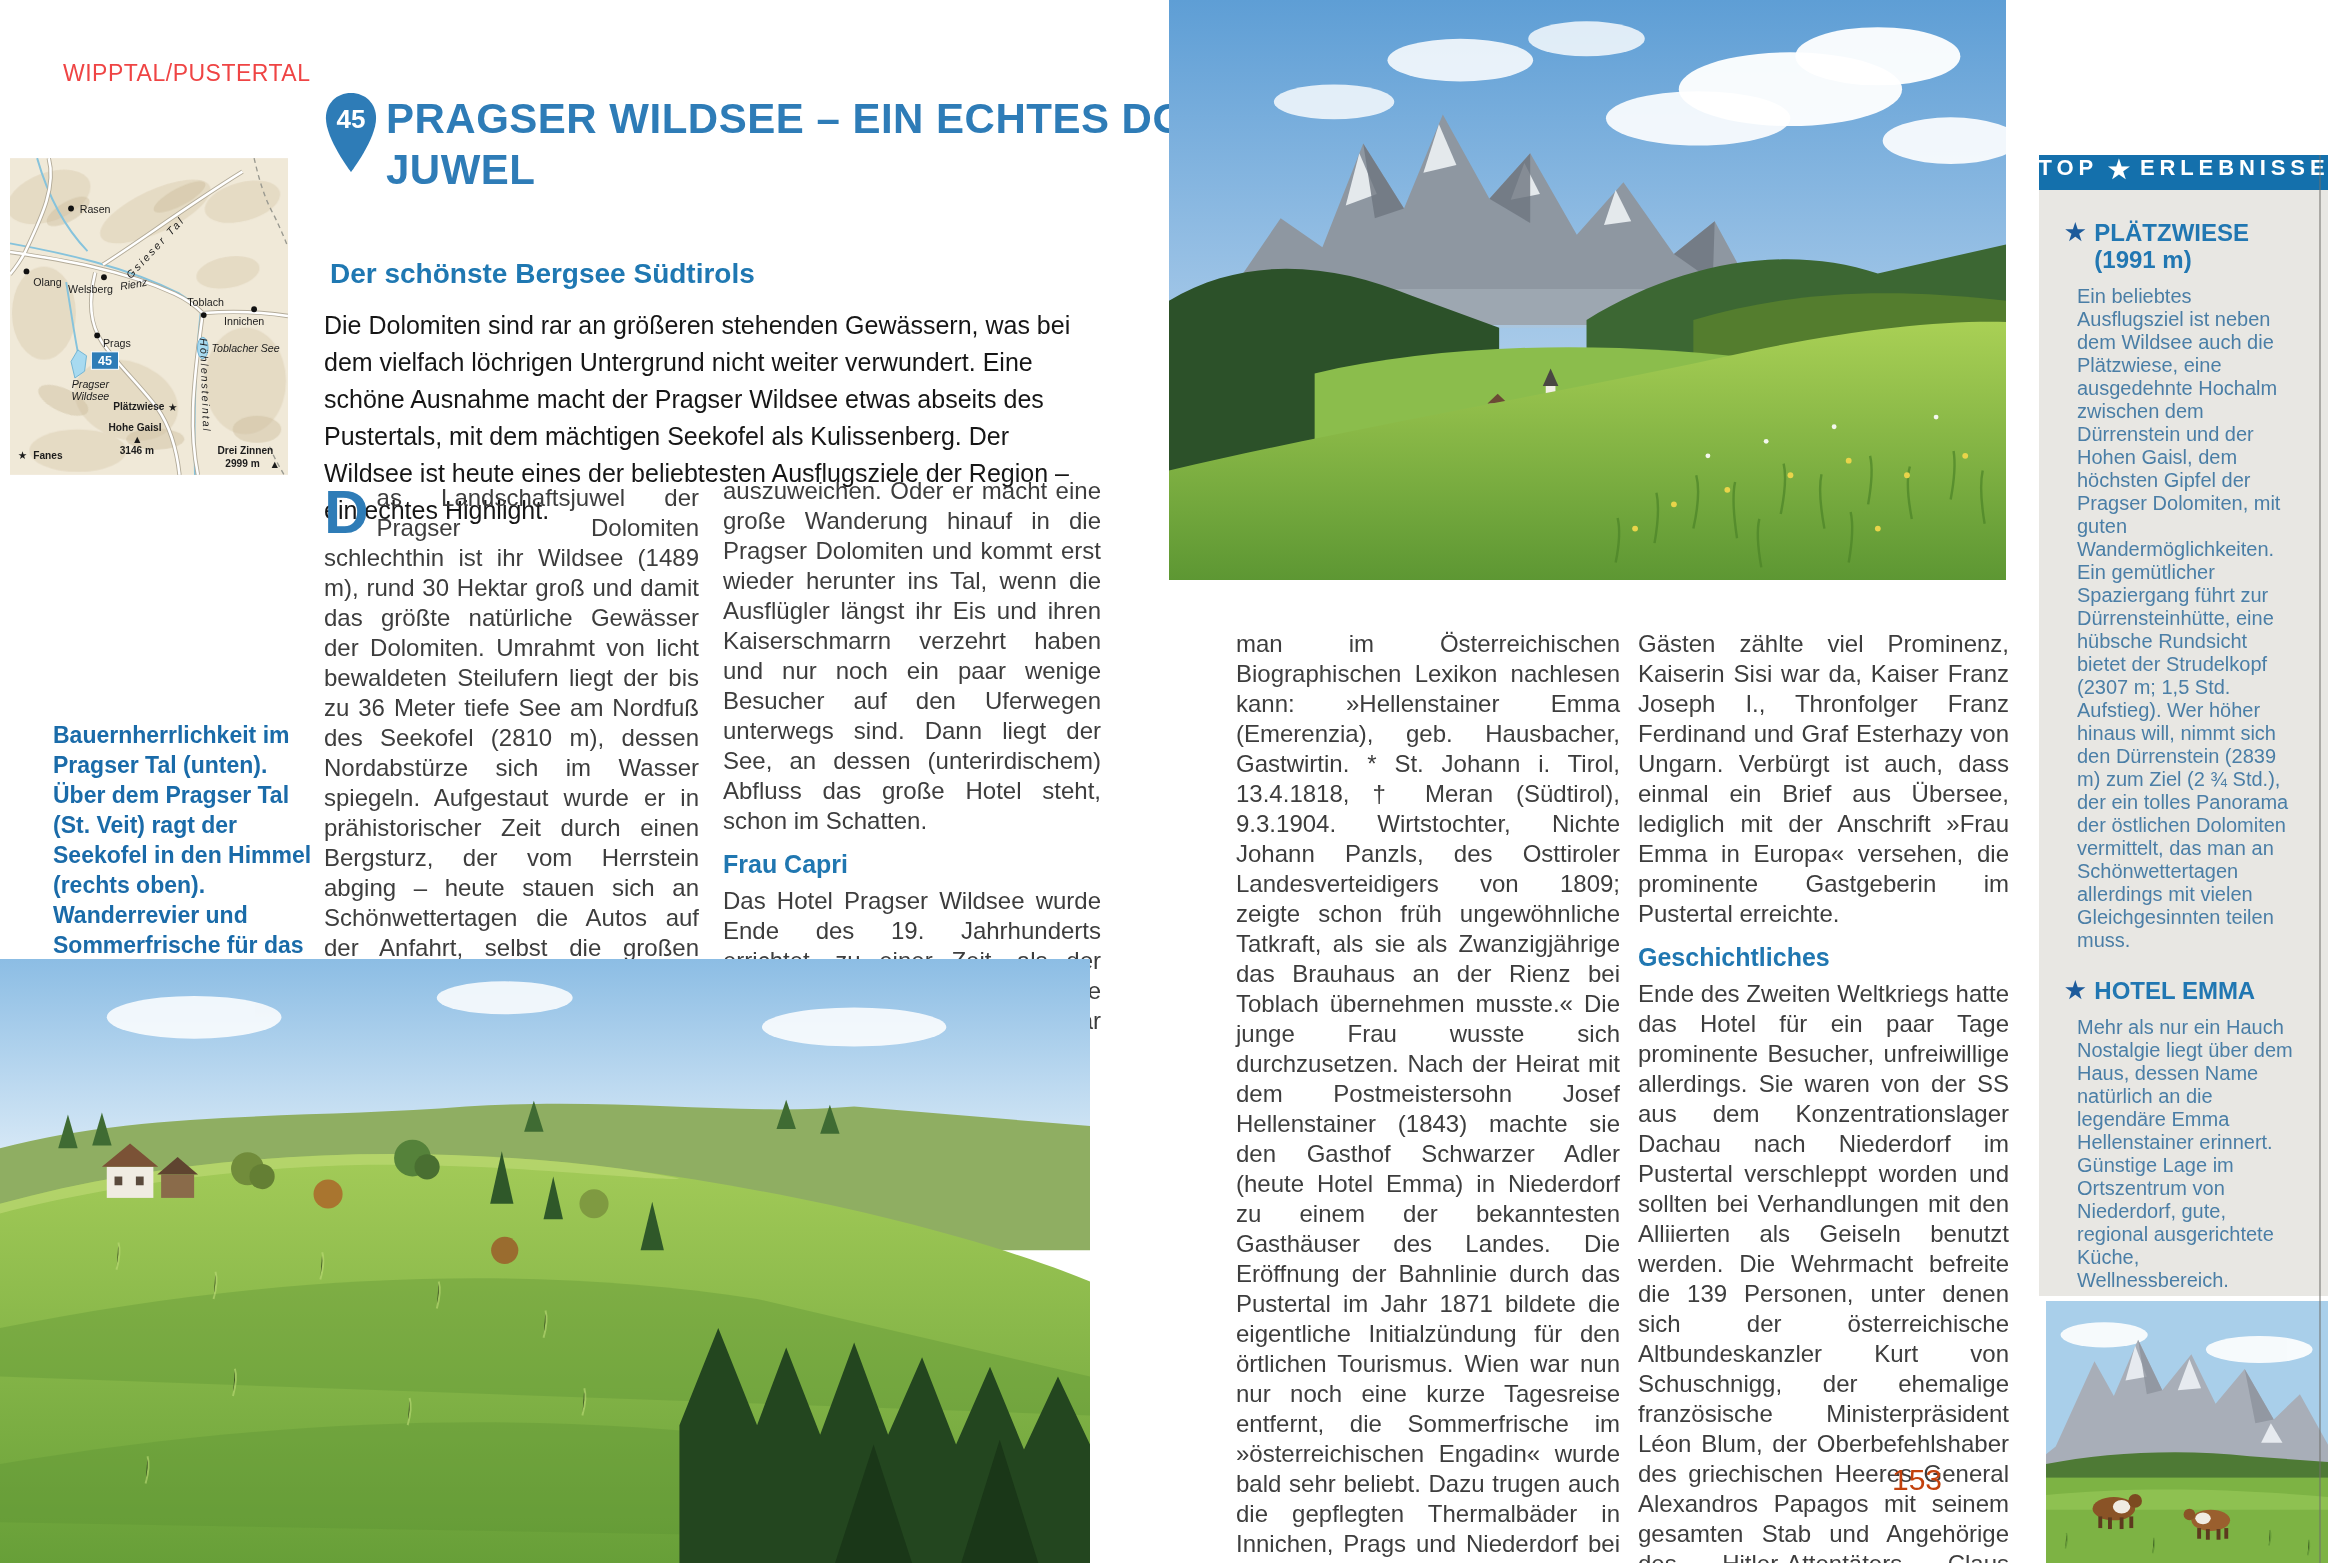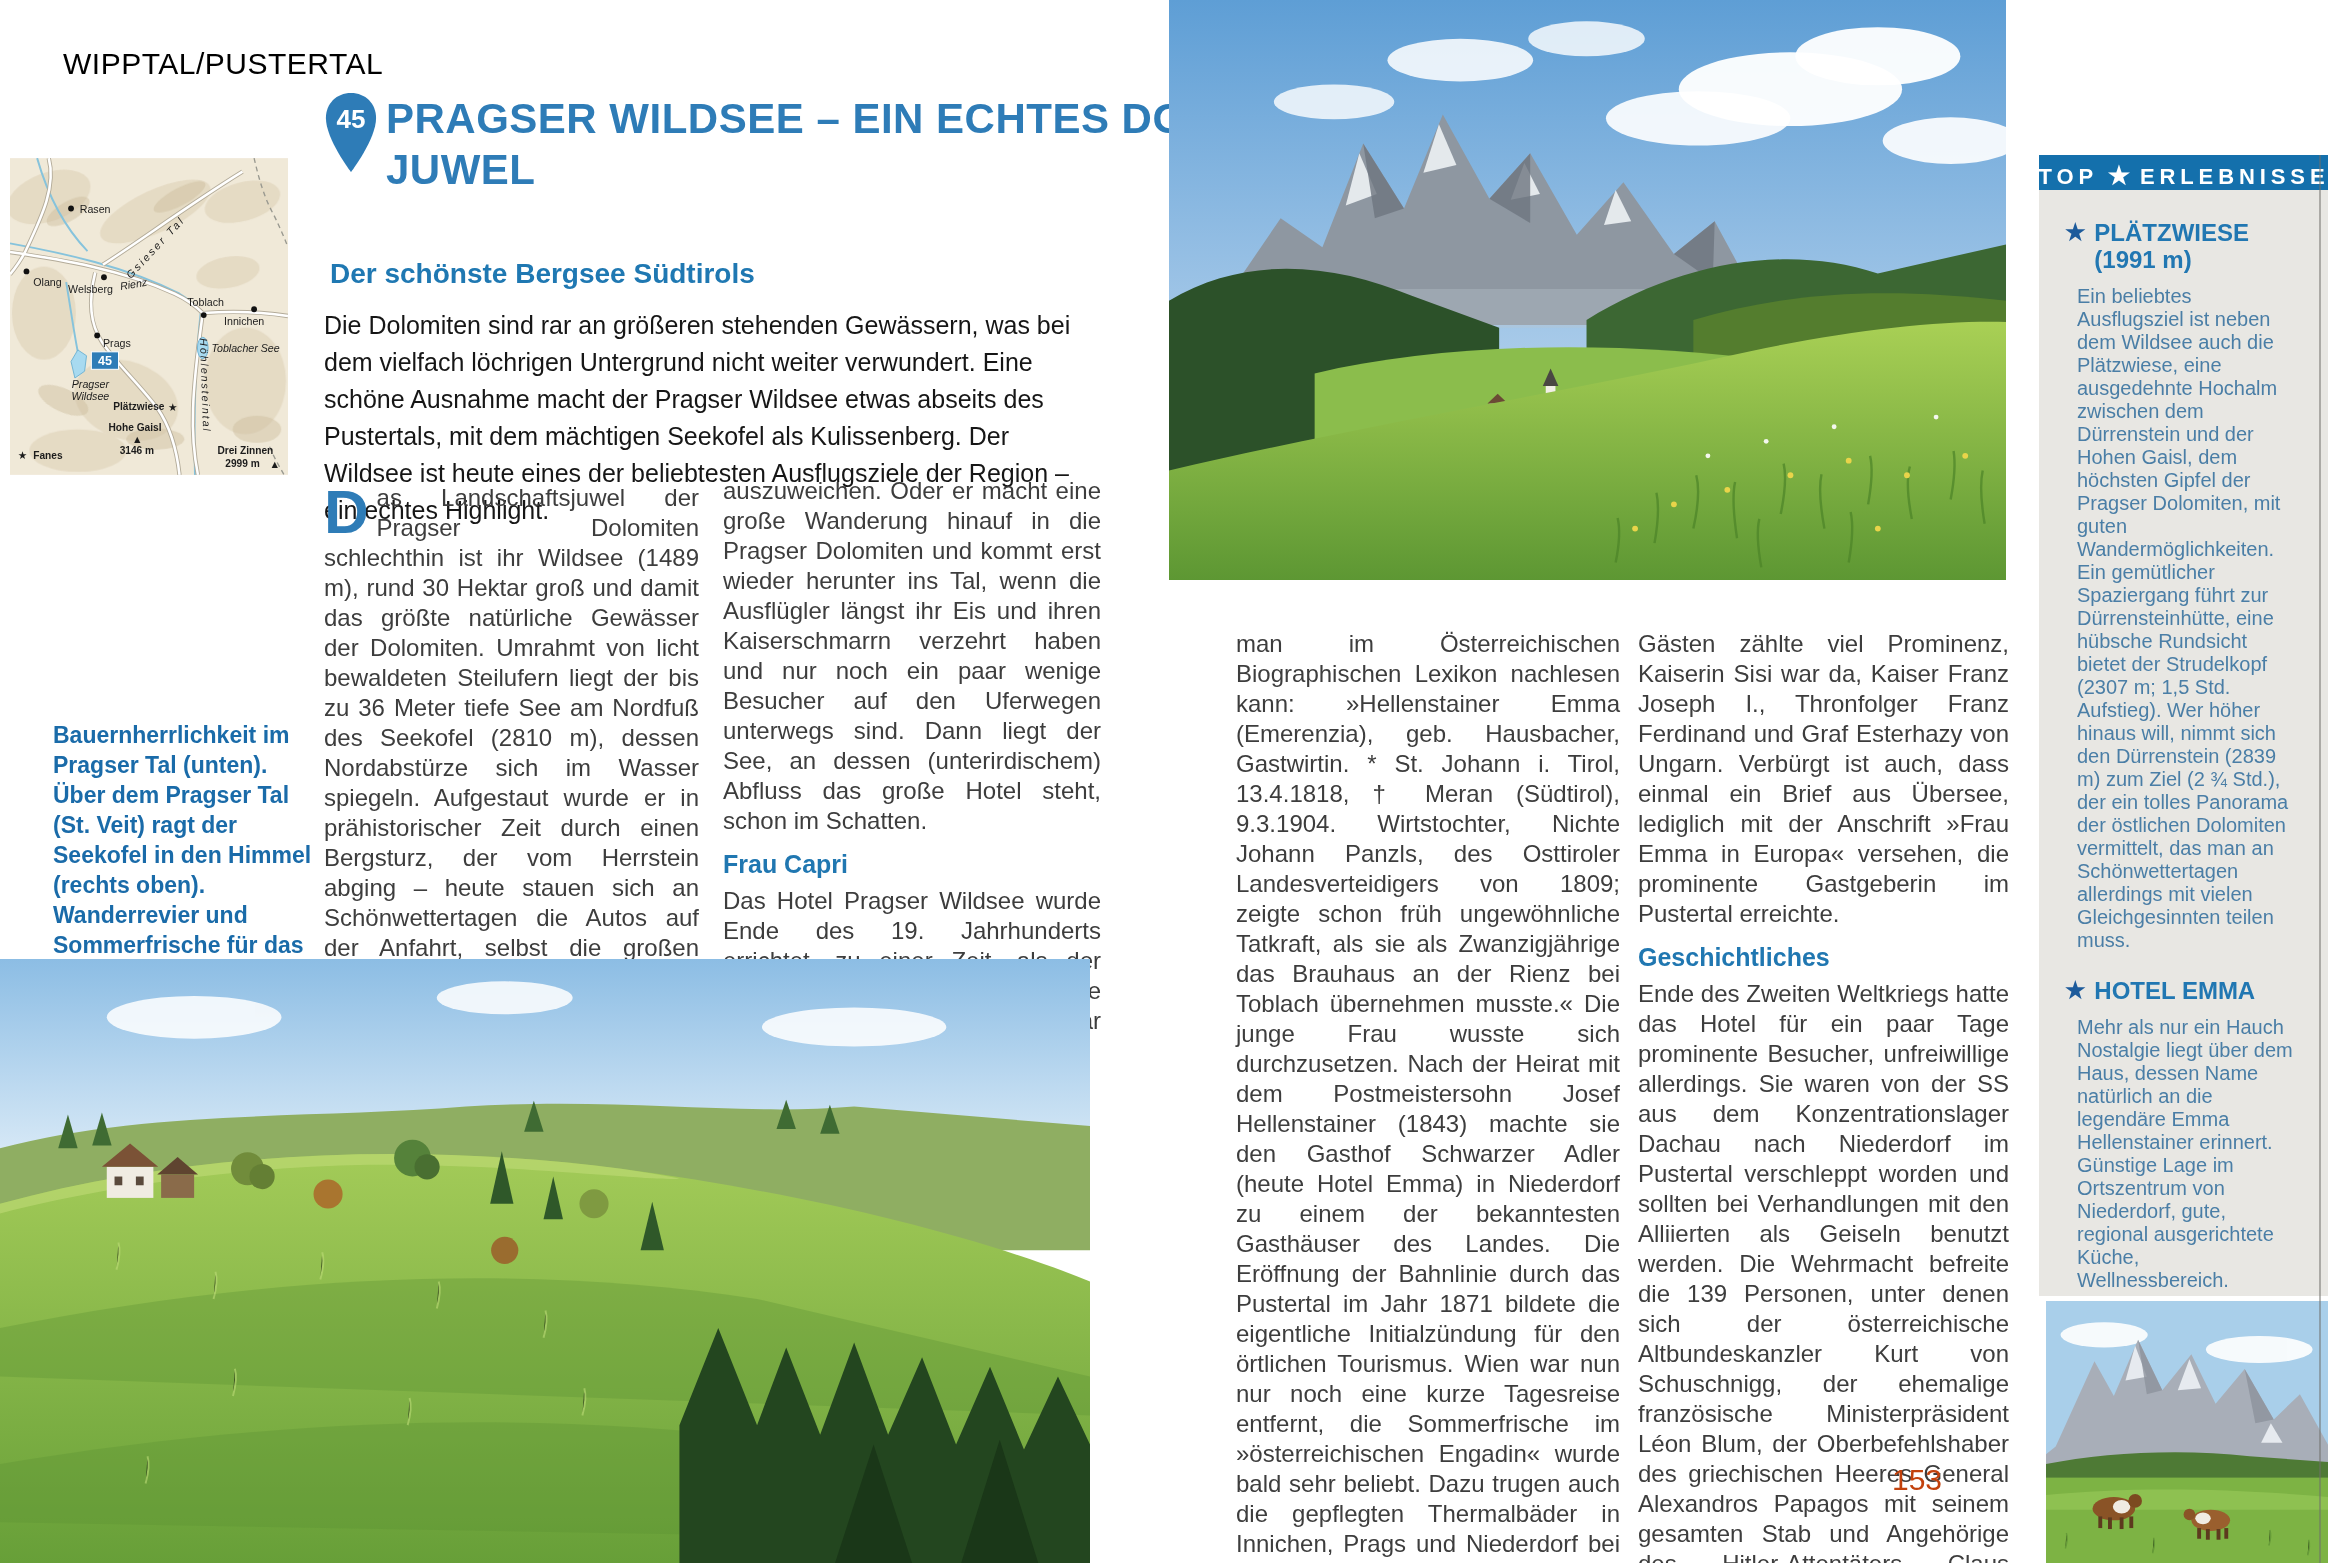--- a/index.html
+++ b/index.html
@@ -1,20 +1,20 @@
 <!DOCTYPE html>
 <html lang="de"><head>
 <meta charset="utf-8">
 <style>
   html,body{margin:0;padding:0;background:#888;}
   .page{position:relative;width:2329px;height:1563px;background:#ffffff;overflow:hidden;
         font-family:"Liberation Sans",sans-serif;color:#3d3d3d;}
   .abs{position:absolute;}
 
-  .kicker{left:63px;top:47px;font-size:30px;letter-spacing:0.5px;color:#000000;}
+  .kicker{left:63px;top:60px;font-size:23px;letter-spacing:0.5px;color:#ef4444;}
 
   .map-box{left:9.7px;top:158px;width:278px;height:317px;}
   .map-box svg{display:block;width:100%;height:100%;}
   .map-label{font-size:11px;fill:#1c1c1c;font-family:"Liberation Sans",sans-serif;}
   .map-label.it{font-style:italic;}
   .map-label.b{font-weight:bold;font-size:10.5px;}
 
   .pin{left:323px;top:91px;width:56px;height:85px;}
   .title{left:386px;top:93px;width:1067px;font-size:42px;line-height:51px;font-weight:bold;
          color:#2e7cb7;letter-spacing:0.5px;}
@@ -34,21 +34,21 @@
 
   .caption{left:53px;top:720px;width:266px;font-size:23px;line-height:30px;font-weight:bold;color:#1a6ba9;}
 
   .photo{overflow:hidden;}
   .photo svg{display:block;width:100%;height:100%;}
   .photo-main{left:1169px;top:0;width:837px;height:580px;}
   .photo-meadow{left:0;top:959px;width:1090px;height:605px;}
   .photo-small{left:2046px;top:1301px;width:283px;height:262px;}
 
   .sidebar-bar{left:2039px;top:155px;width:290px;height:35px;background:#1470ac;color:#fff;
-               display:flex;align-items:flex-end;justify-content:center;gap:9.7px;
+               display:flex;align-items:flex-start;justify-content:center;gap:9.7px;
                font-weight:bold;font-size:22px;letter-spacing:4.9px;}
   .sidebar-bar .star{font-size:25px;letter-spacing:0;}
   .sidebar{left:2039px;top:190px;width:290px;height:1106px;background:#e8e7e3;
            box-sizing:border-box;padding:29px 21.3px 0 26px;}
   .sb-sec{margin-bottom:25px;}
   .sb-head{display:flex;gap:8.7px;align-items:flex-start;color:#2177b2;font-weight:bold;
            font-size:24px;line-height:27px;margin-bottom:8.7px;}
   .sb-head .star{color:#1d5b9b;font-size:23px;line-height:27px;}
   .sb-text{font-size:20px;line-height:23px;color:#4a7ea6;margin:12px;}
   .sb-links{font-size:20px;line-height:23px;color:#4a7ea6;margin-top:21.3px;word-break:break-all;}

